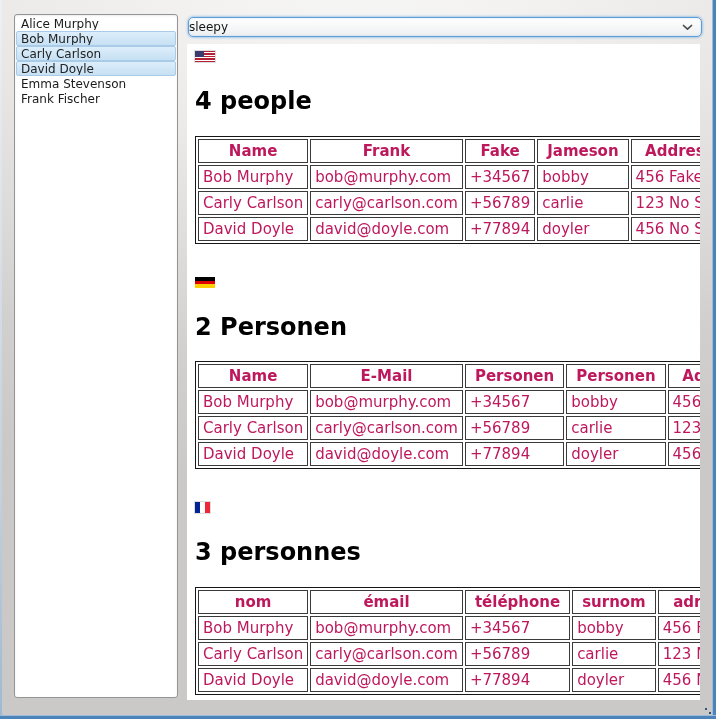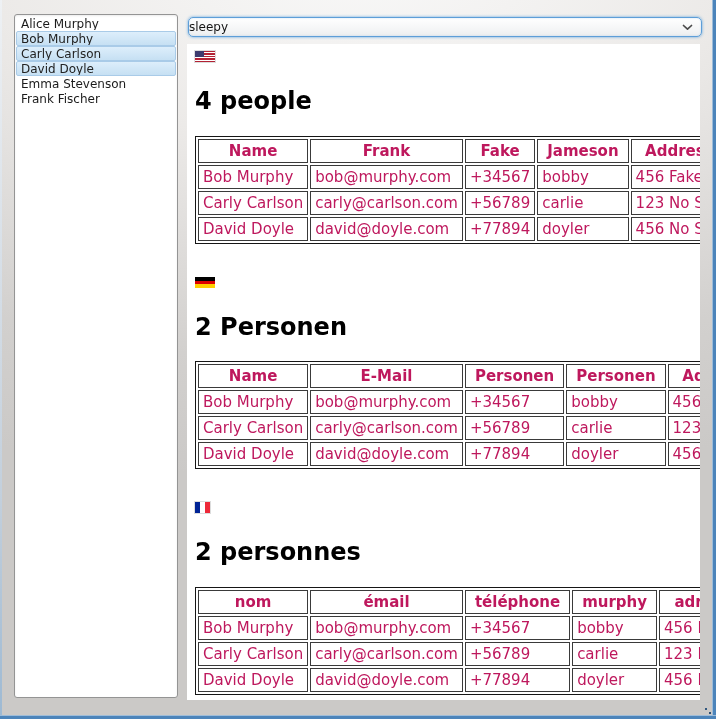--- a/index.html
+++ b/index.html
@@ -196,28 +196,28 @@
               <td>david@doyle.com</td>
               <td>+77894</td>
               <td>doyler</td>
               <td>456 No St</td>
             </tr>
           </tbody>
     </table>
   </section>
       <section class="section">
     <span class="flag flag-fr"></span>
-    <h1 class="heading">2 personnes</h1>
+    <h1 class="heading">3 personnes</h1>
     <table class="people-table">
       <thead>
         <tr>
               <th>nom</th>
               <th>émail</th>
               <th>téléphone</th>
-              <th>murphy</th>
+              <th>surnom</th>
               <th>adresse</th>
             </tr>
       </thead>
       <tbody>
             <tr>
               <td>Bob Murphy</td>
               <td>bob@murphy.com</td>
               <td>+34567</td>
               <td>bobby</td>
               <td>456 Fake St</td>

